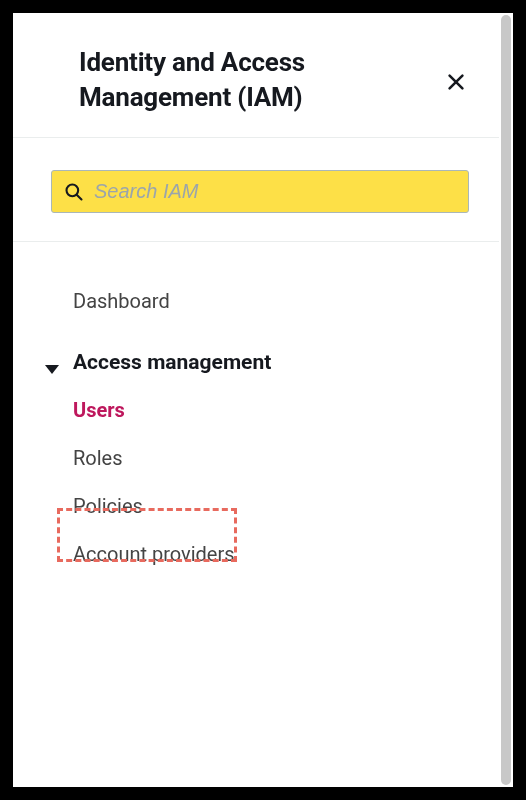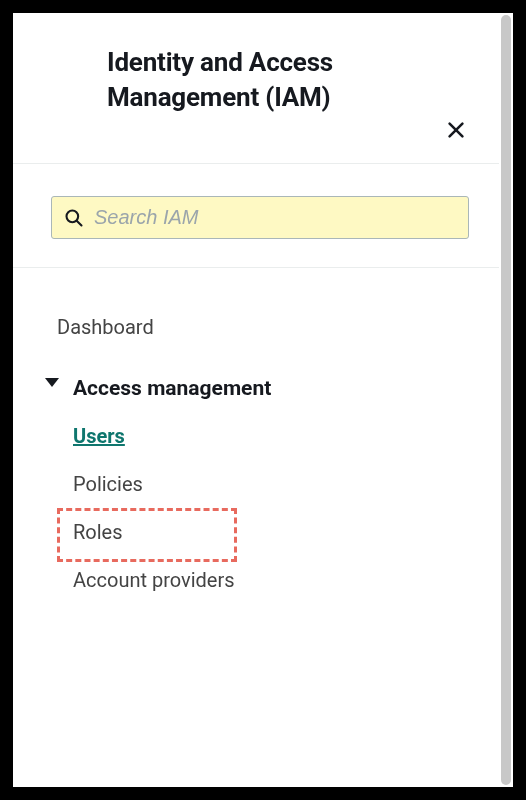--- a/index.html
+++ b/index.html
@@ -44,26 +44,25 @@
     .panel {
       position: absolute;
       top: 0;
       left: 0;
       right: 14px;
       bottom: 0;
       background: #fff;
       overflow: hidden;
     }
     .header {
-      padding: 32px 28px 22px 94px;
+      padding: 32px 28px 22px 66px;
       border-bottom: 1px solid #eaeded;
       display: flex;
-      align-items: flex-end;
+      align-items: center;
       justify-content: space-between;
-      flex-direction: column;
     }
     .title {
       font-size: 26px;
       font-weight: 700;
       color: #16191f;
       line-height: 1.35;
       letter-spacing: -0.2px;
     }
     .close-btn {
       background: none;
@@ -83,21 +82,21 @@
     .search-area {
       padding: 32px 30px 28px 38px;
       border-bottom: 1px solid #eaeded;
     }
     .search-box {
       display: flex;
       align-items: center;
       border: 1px solid #aab7b8;
       border-radius: 3px;
       padding: 9px 12px;
-      background: #fef9c3;
+      background: #fde047;
     }
     .search-box svg {
       width: 20px;
       height: 20px;
       flex-shrink: 0;
     }
     .search-input {
       border: none;
       outline: none;
       font-size: 20px;
@@ -109,29 +108,29 @@
     }
     .search-input::placeholder {
       color: #9ba5ab;
       font-style: italic;
     }
     .nav {
       padding: 36px 0 20px 0;
     }
     .nav-item {
       display: block;
-      padding: 10px 0 10px 44px;
+      padding: 10px 0 10px 60px;
       font-size: 20px;
       color: #444;
       cursor: pointer;
       line-height: 1.3;
     }
     .section-header {
       display: flex;
-      align-items: flex-start;
+      align-items: flex-end;
       padding: 26px 0 12px 32px;
       cursor: pointer;
     }
     .section-header .caret {
       width: 0;
       height: 0;
       border-left: 7px solid transparent;
       border-right: 7px solid transparent;
       border-top: 9px solid #16191f;
       margin-right: 14px;
@@ -144,23 +143,22 @@
     }
     .nav-subitem {
       display: block;
       padding: 11px 0 11px 60px;
       font-size: 20px;
       color: #444;
       cursor: pointer;
       line-height: 1.3;
     }
     .nav-subitem.active {
-      color: #0f766e;
+      color: #be185d;
       font-weight: 700;
-      text-decoration: underline;
     }
     .highlight-box {
       position: absolute;
       border: 3px dashed #e86a5e;
       pointer-events: none;
     }
   </style>
 </head>
 <body>
 
@@ -191,21 +189,21 @@
 
     <div class="nav">
       <a class="nav-item">Dashboard</a>
 
       <div class="section-header">
         <span class="caret"></span>
         <span class="section-title">Access management</span>
       </div>
 
       <a class="nav-subitem active">Users</a>
+      <a class="nav-subitem">Roles</a>
       <a class="nav-subitem">Policies</a>
-      <a class="nav-subitem">Roles</a>
       <a class="nav-subitem">Account providers</a>
     </div>
 
     <div class="highlight-box" style="left:44px; top:495px; width:180px; height:54px;"></div>
 
   </div>
 </div>
 
 </body></html>

